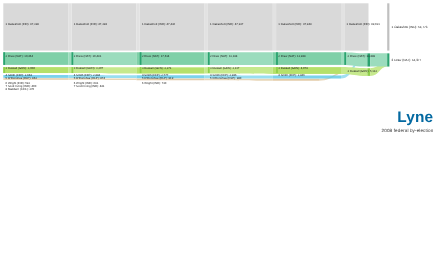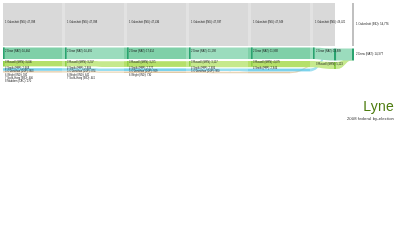--- a/index.html
+++ b/index.html
@@ -34,22 +34,22 @@
     white-space:nowrap;
   }
   .title-block{
     position:absolute;
     right:6px;
     top:99px;
     text-align:right;
   }
   .title-main{
     font-size:14px;
-    font-weight:normal;
-    color:#4d7c0f;
+    font-weight:bold;
+    color:#0369a1;
     line-height:1.05;
     letter-spacing:0.2px;
   }
   .title-sub{
     font-size:4.2px;
     color:#333333;
     line-height:1.2;
     margin-top:2px;
     letter-spacing:0.1px;
   }

